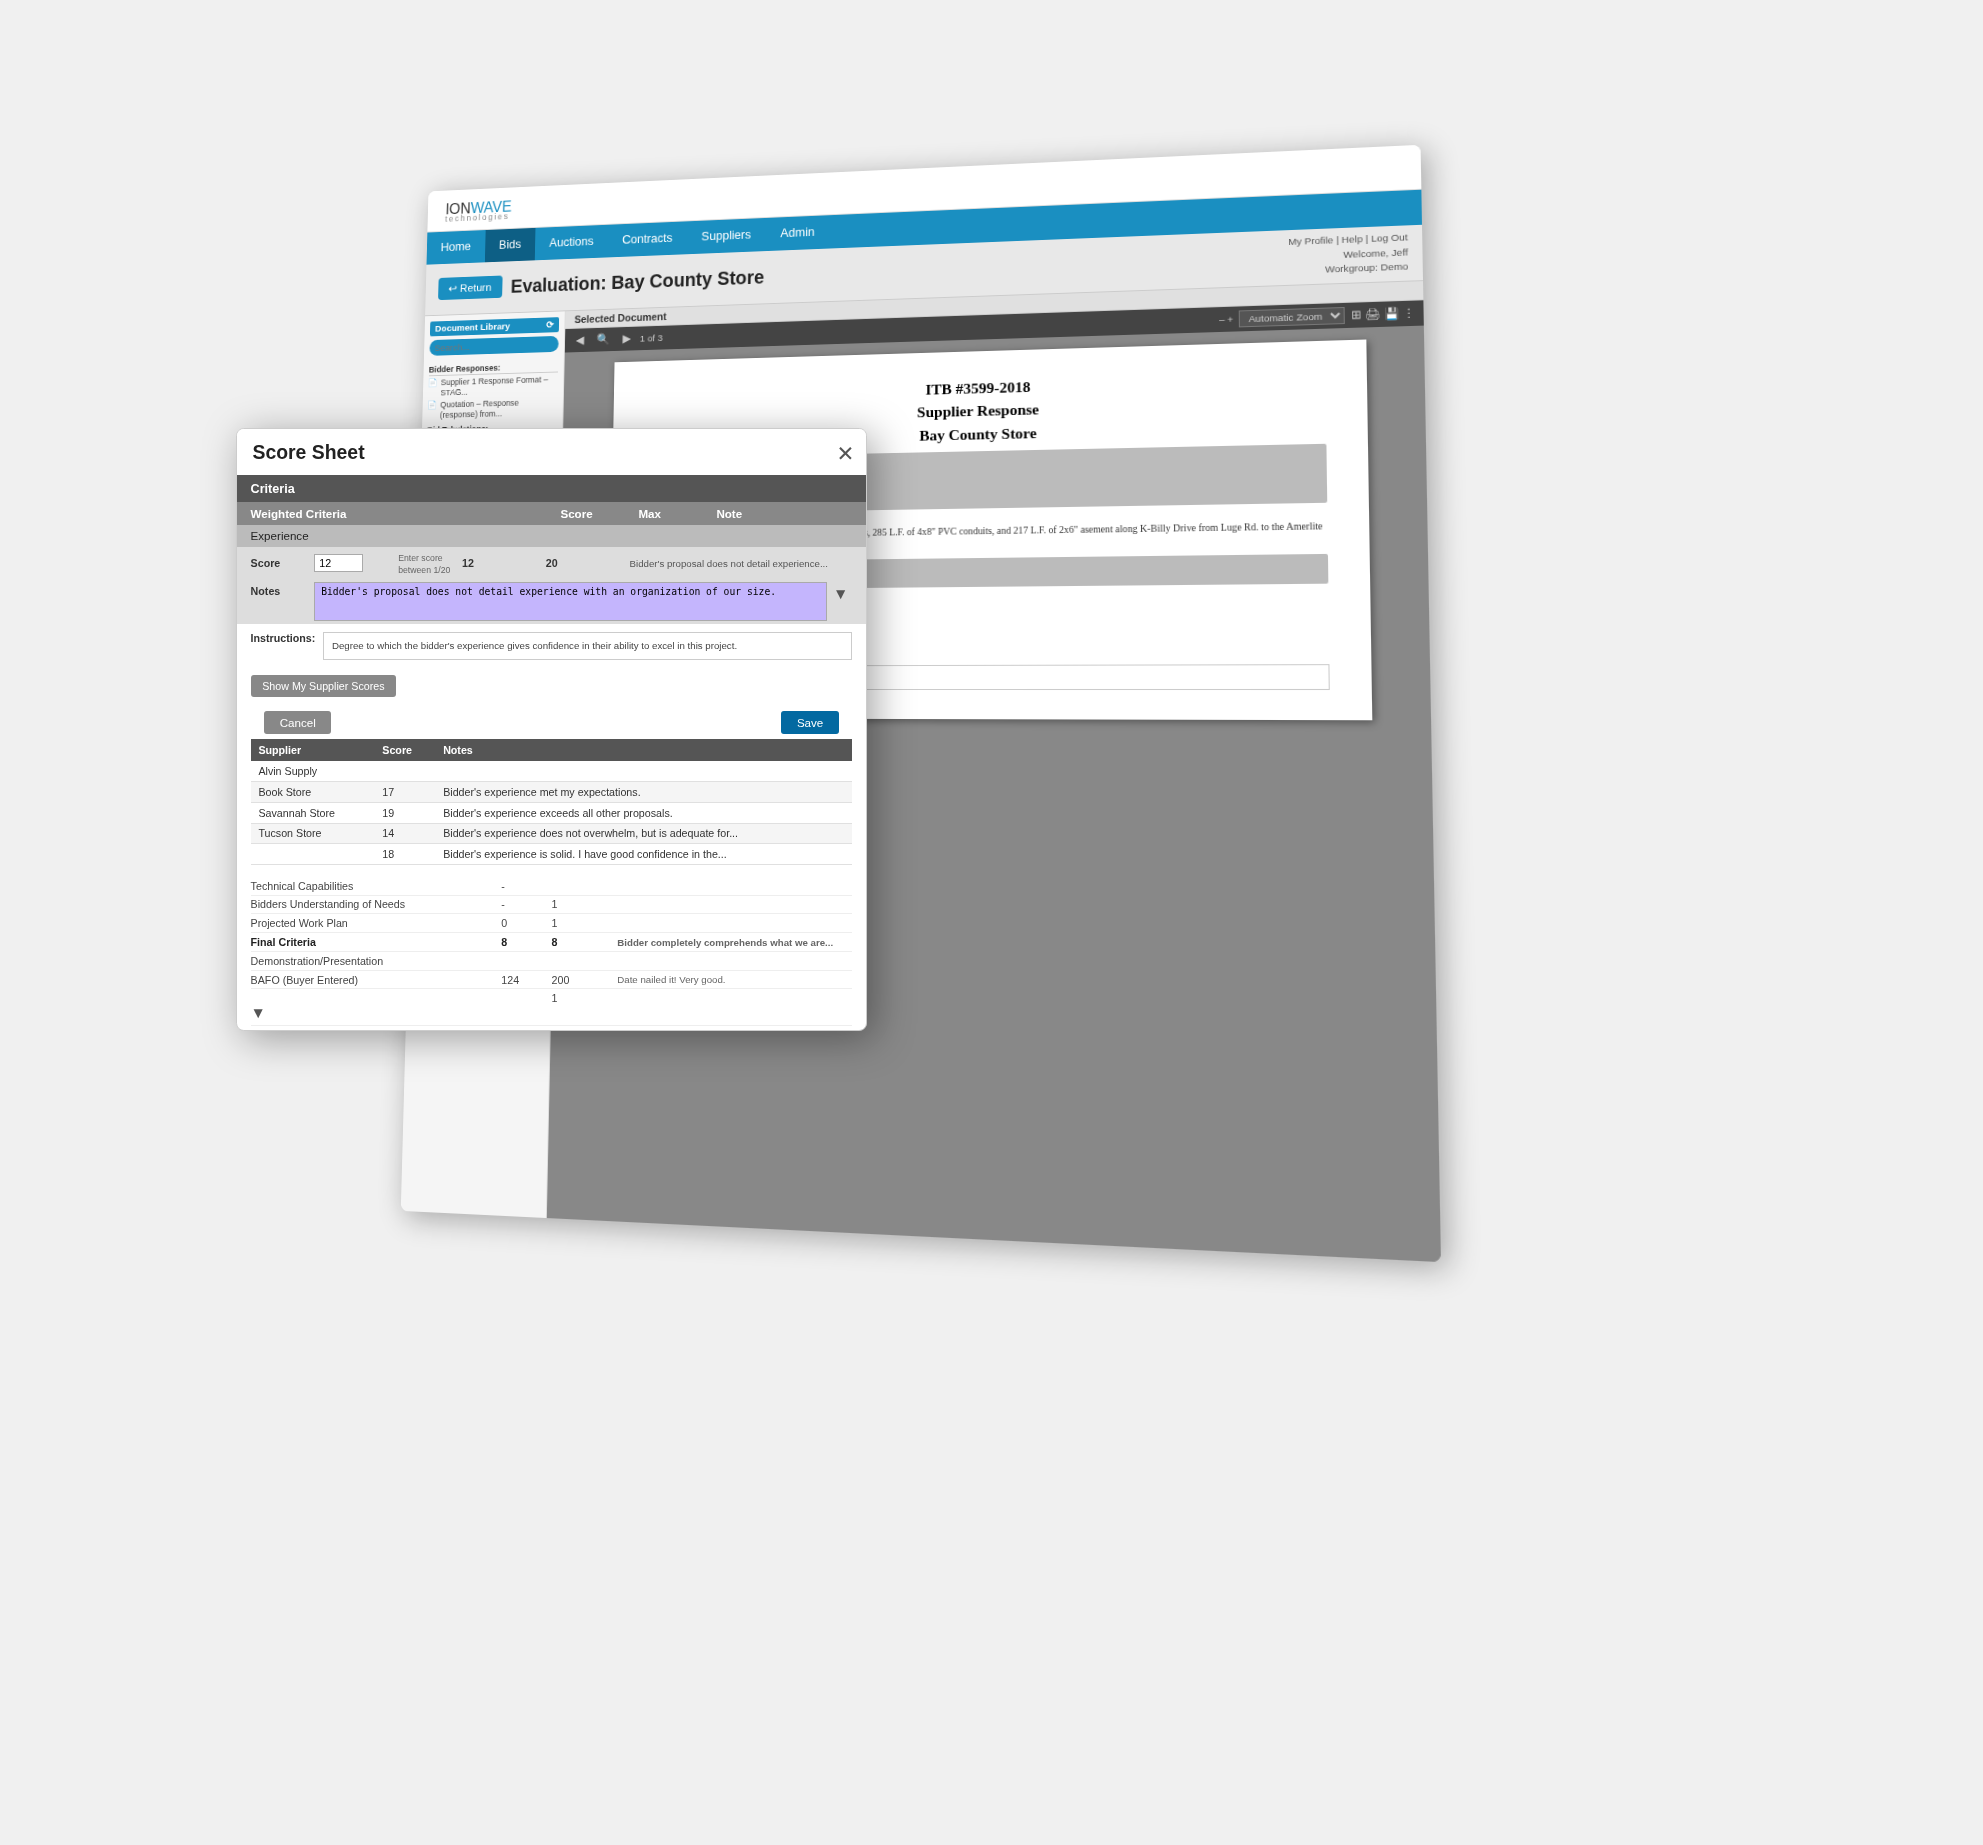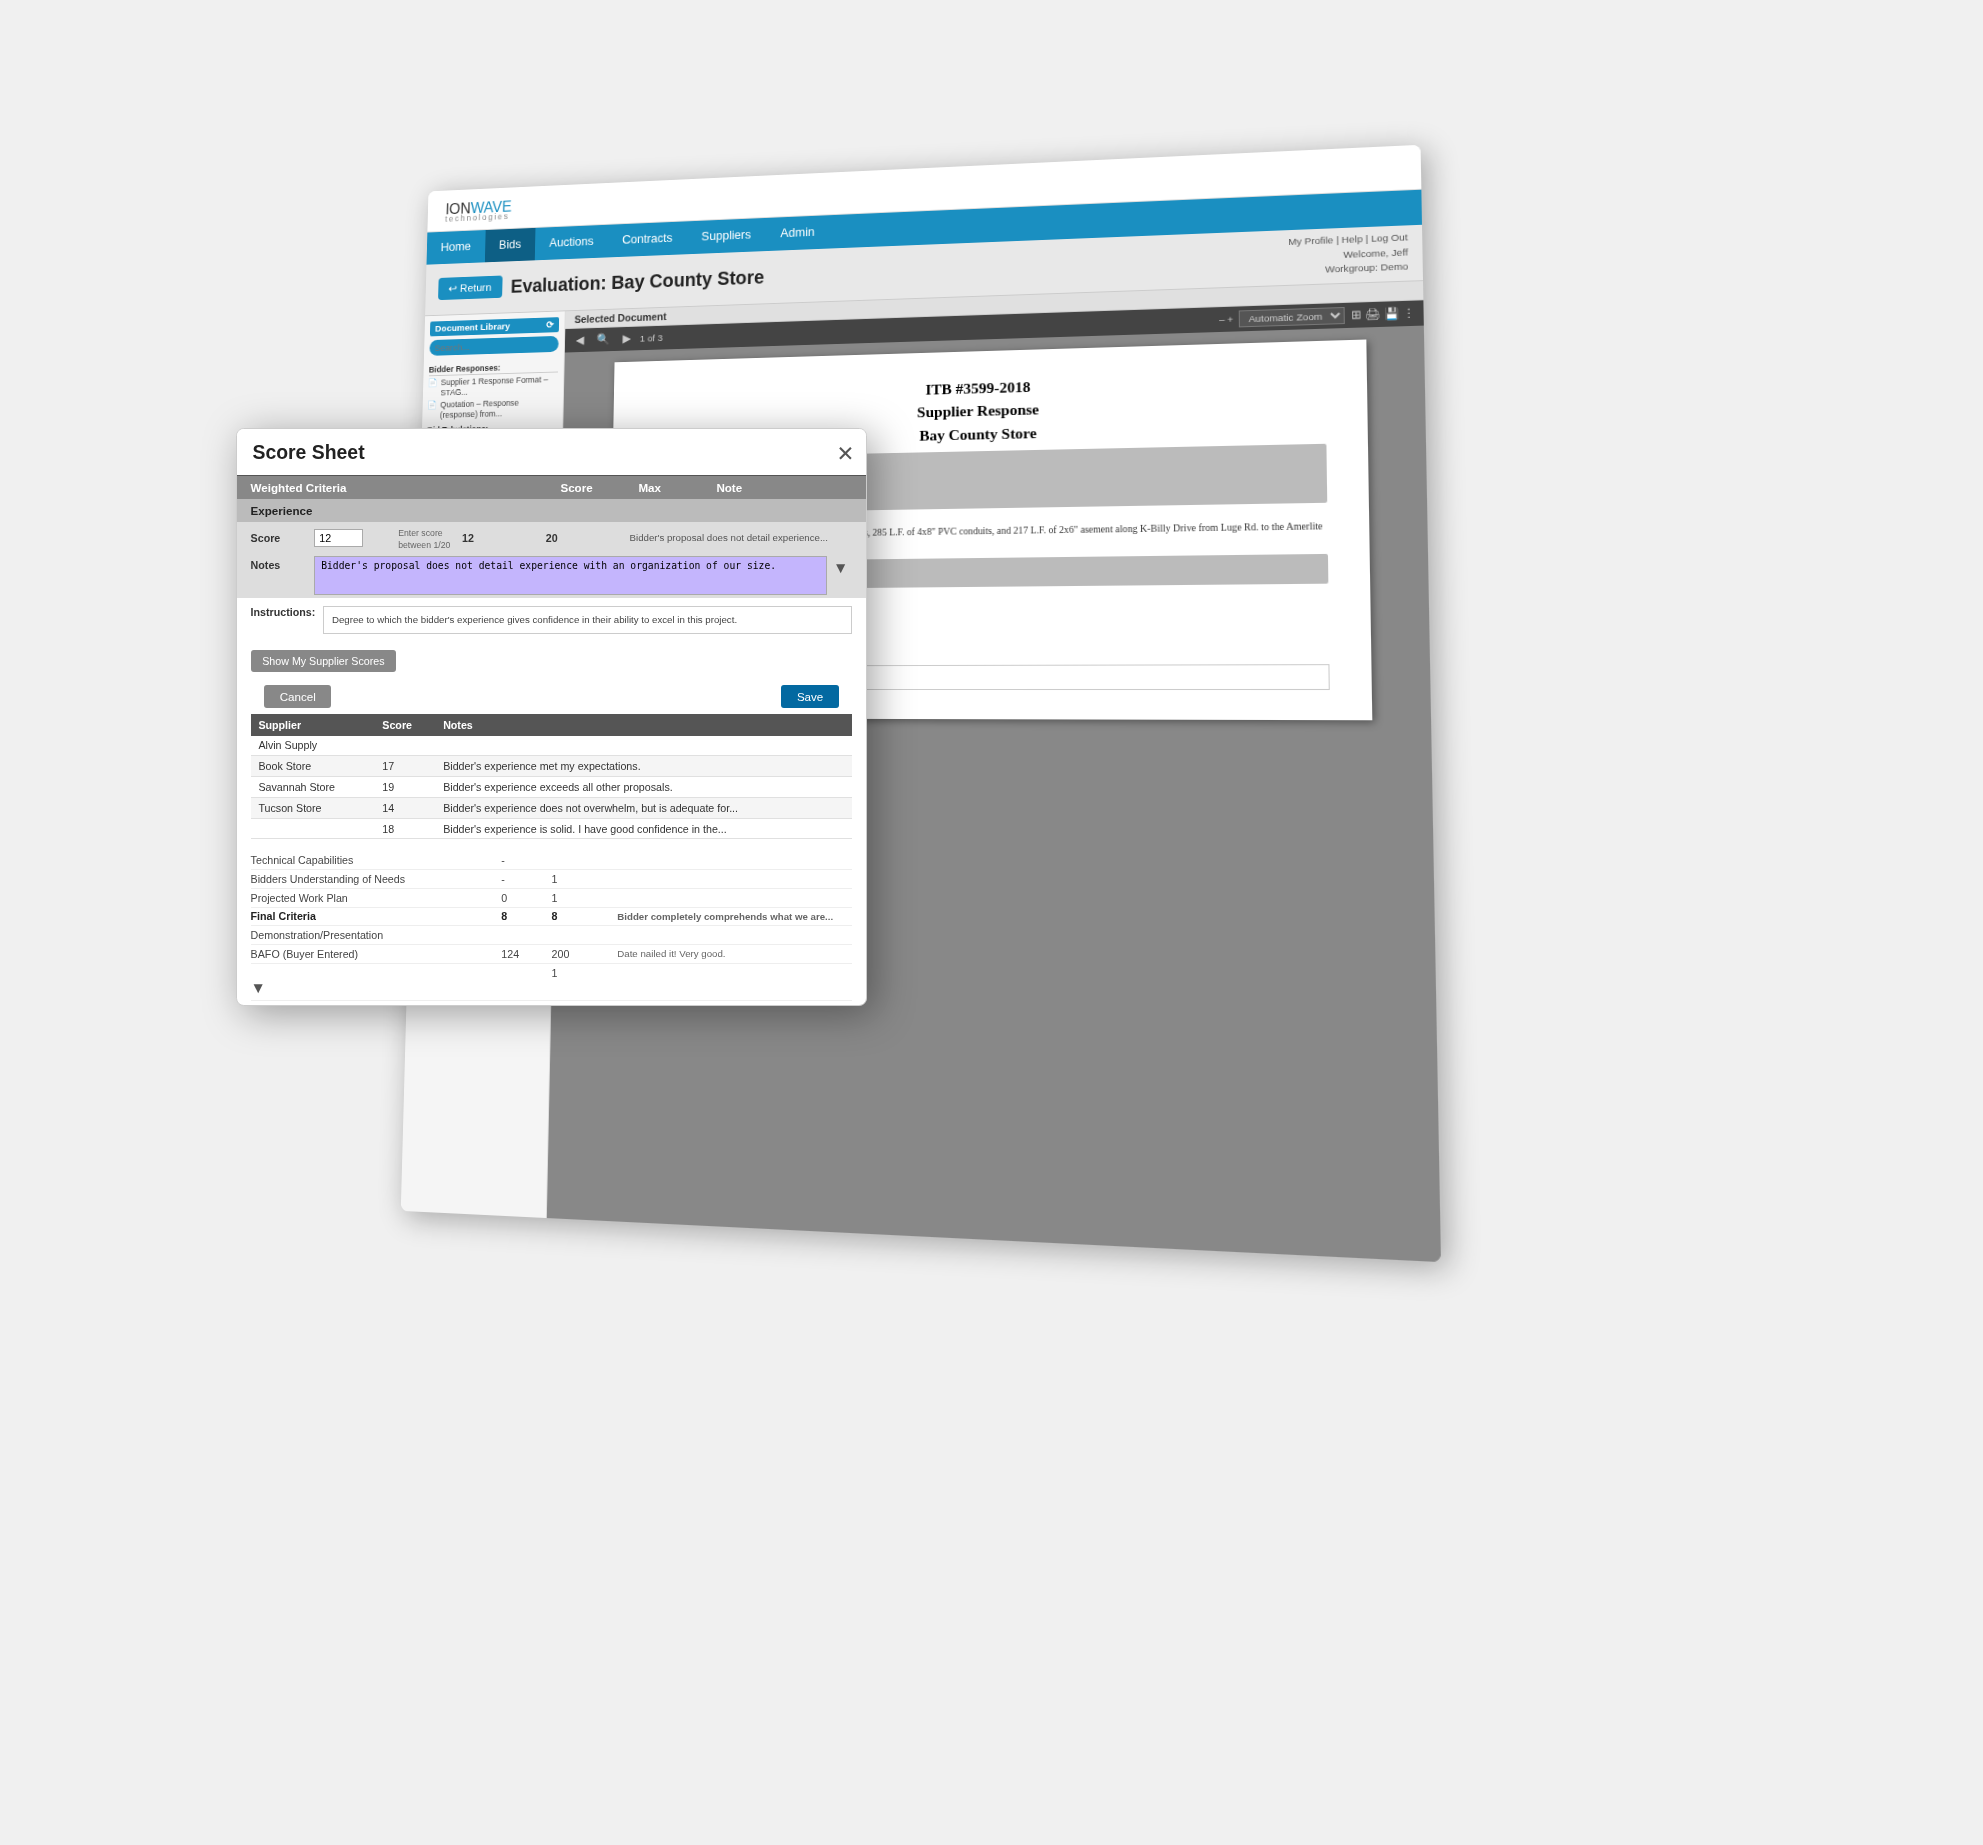--- a/index.html
+++ b/index.html
@@ -280,21 +280,21 @@
       grid-template-columns: 1fr 78px 78px 136px;
       padding: 4.9px 13.6px;
       font-size: 11.6px;
       font-weight: bold;
     }
 
     .experience-row {
       background: #bbb;
       padding: 4.9px 13.6px;
       font-size: 11.6px;
-      font-weight: bold;
+      font-weight: normal;
       color: #222;
     }
 
     .score-row {
       background: #ddd;
       display: grid;
       grid-template-columns: 58px 78px 58px 78px 78px 1fr;
       align-items: center;
       padding: 3.9px 13.6px;
       gap: 5.8px;
@@ -573,20 +573,21 @@
         </div>
       </div>
     </div>
   </div>
 
   <div class="score-sheet">
     <div class="score-sheet-header">Score Sheet</div>
 
     <button class="close-btn">✕</button>
 
+    <div class="criteria-header">Criteria</div>
 
     
     <div class="weighted-criteria-row">
       <span>Weighted Criteria</span>
       <span>Score</span>
       <span>Max</span>
       <span>Note</span>
     </div>
 
     

